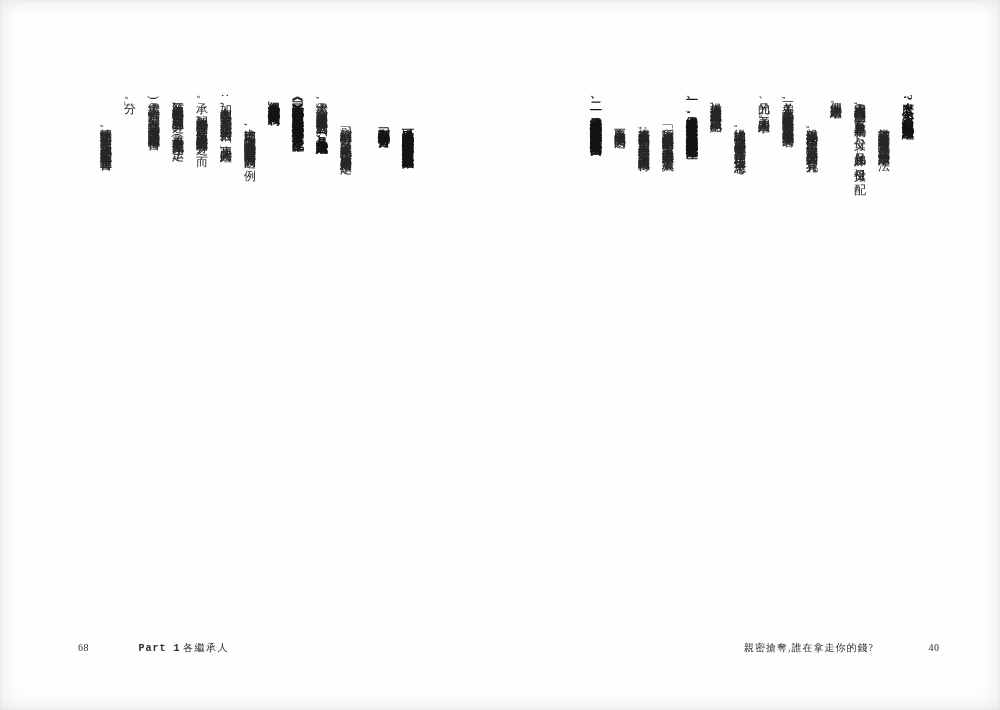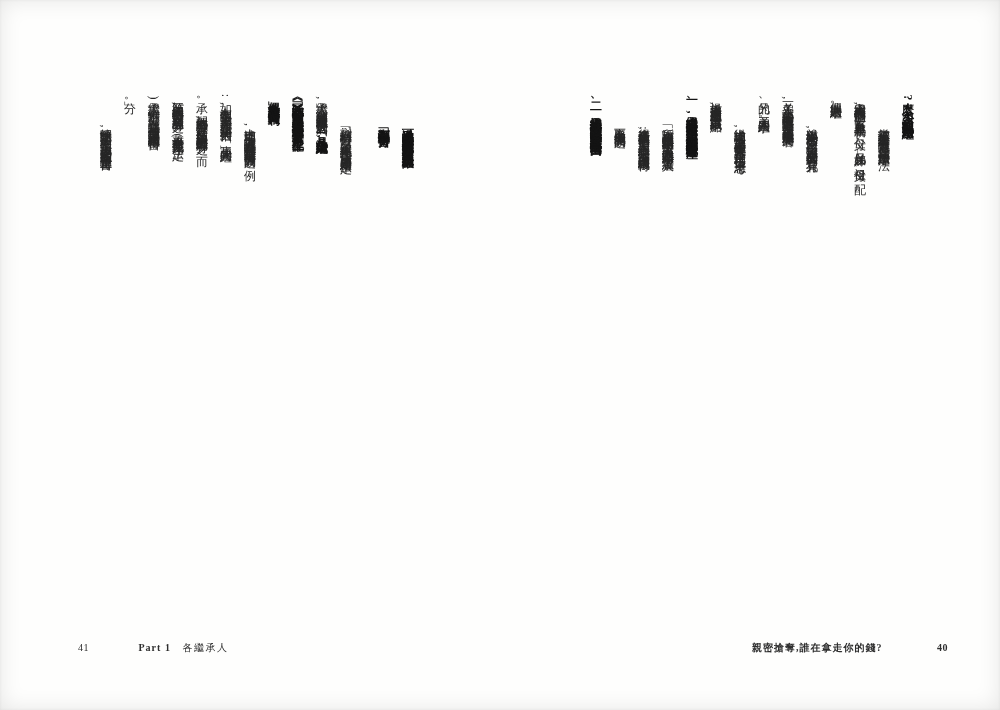--- a/index.html
+++ b/index.html
@@ -42,23 +42,23 @@
   .footer {
     position: absolute;
     top: 641px;
     font-size: 10px;
     color: #2e2e2e;
     white-space: nowrap;
   }
   .footer span { display: inline-block; }
   .footer-left { left: 78px; }
   .footer-left .pagenum { width: 58px; letter-spacing: 0.5px; }
-  .footer-left .partlabel { margin-right: 9px; letter-spacing: 1px; font-weight: bold; }
+  .footer-left .partlabel { letter-spacing: 1px; font-weight: bold; font-family: Liberation Mono, monospace; }
   .footer-left .parttitle { letter-spacing: 1.5px; }
-  .footer-right { left: 252px; font-weight: bold; }
+  .footer-right { left: 244px; }
   .footer-right .booktitle { letter-spacing: 1px; }
   .footer-right .pagenum { margin-left: 52px; letter-spacing: 0.5px; }
 </style>
 </head>
 <body>
 
 <div class="spread">
 
   <div class="page page-left">
     <div class="vtext" id="left-cols">
@@ -70,21 +70,21 @@
         <div class="vcol"><span class="seg-bold">偶」為當然順序的特留分權利人</span><span class="seg-bold seg-sup">2</span><span class="seg-bold">。</span></div>
         <div class="vcol" style="padding-top: 26px;"><span>由上述可知,立遺囑人訂立遺囑時,應特別考慮「特留分」的問題。例</span></div>
         <div class="vcol"><span>如:在本案例中,當小滿夫君死亡,小滿將與其「大伯」、「小叔」三人共同繼</span></div>
         <div class="vcol"><span>承。配偶的應繼分是二分之一,兩位第三順位繼承人的應繼分則各四分之一。而</span></div>
         <div class="vcol"><span>第三順位繼承人的特留分,是應繼分的三分之一。若小滿夫君對某位兄弟(法定</span></div>
         <div class="vcol"><span>繼承人)特別「不喜歡」,在立遺囑時,便可用遺囑限制該繼承人僅得「特留</span></div>
         <div class="vcol"><span>分」。</span></div>
         <div class="vcol" style="padding-top: 26px;"><span>瞭解上述問題後,在本案例中,小滿的夫君於生前開了一張「禁止背書轉</span></div>
       </div>
     <div class="footer footer-left">
-      <span class="pagenum">41</span>
+      <span class="pagenum">68</span>
       <span class="partlabel">Part 1</span>
       <span class="parttitle">各繼承人</span>
     </div>
   </div>
 
   <div class="page page-right">
     <div class="vtext" id="right-cols">
         <div class="vcol"><span class="seg-bold">麼人?多少人?與「配偶」共同「繼承」?</span></div>
         <div class="vcol" style="padding-top: 26px;"><span>當被繼承人於生前沒有立下「有效遺囑」,就只能適用「法定繼承」;法</span></div>
         <div class="vcol"><span>定繼承人有先後四個順位,即:直系血親卑親屬→父母→兄弟姊妹→祖父母。配</span></div>

